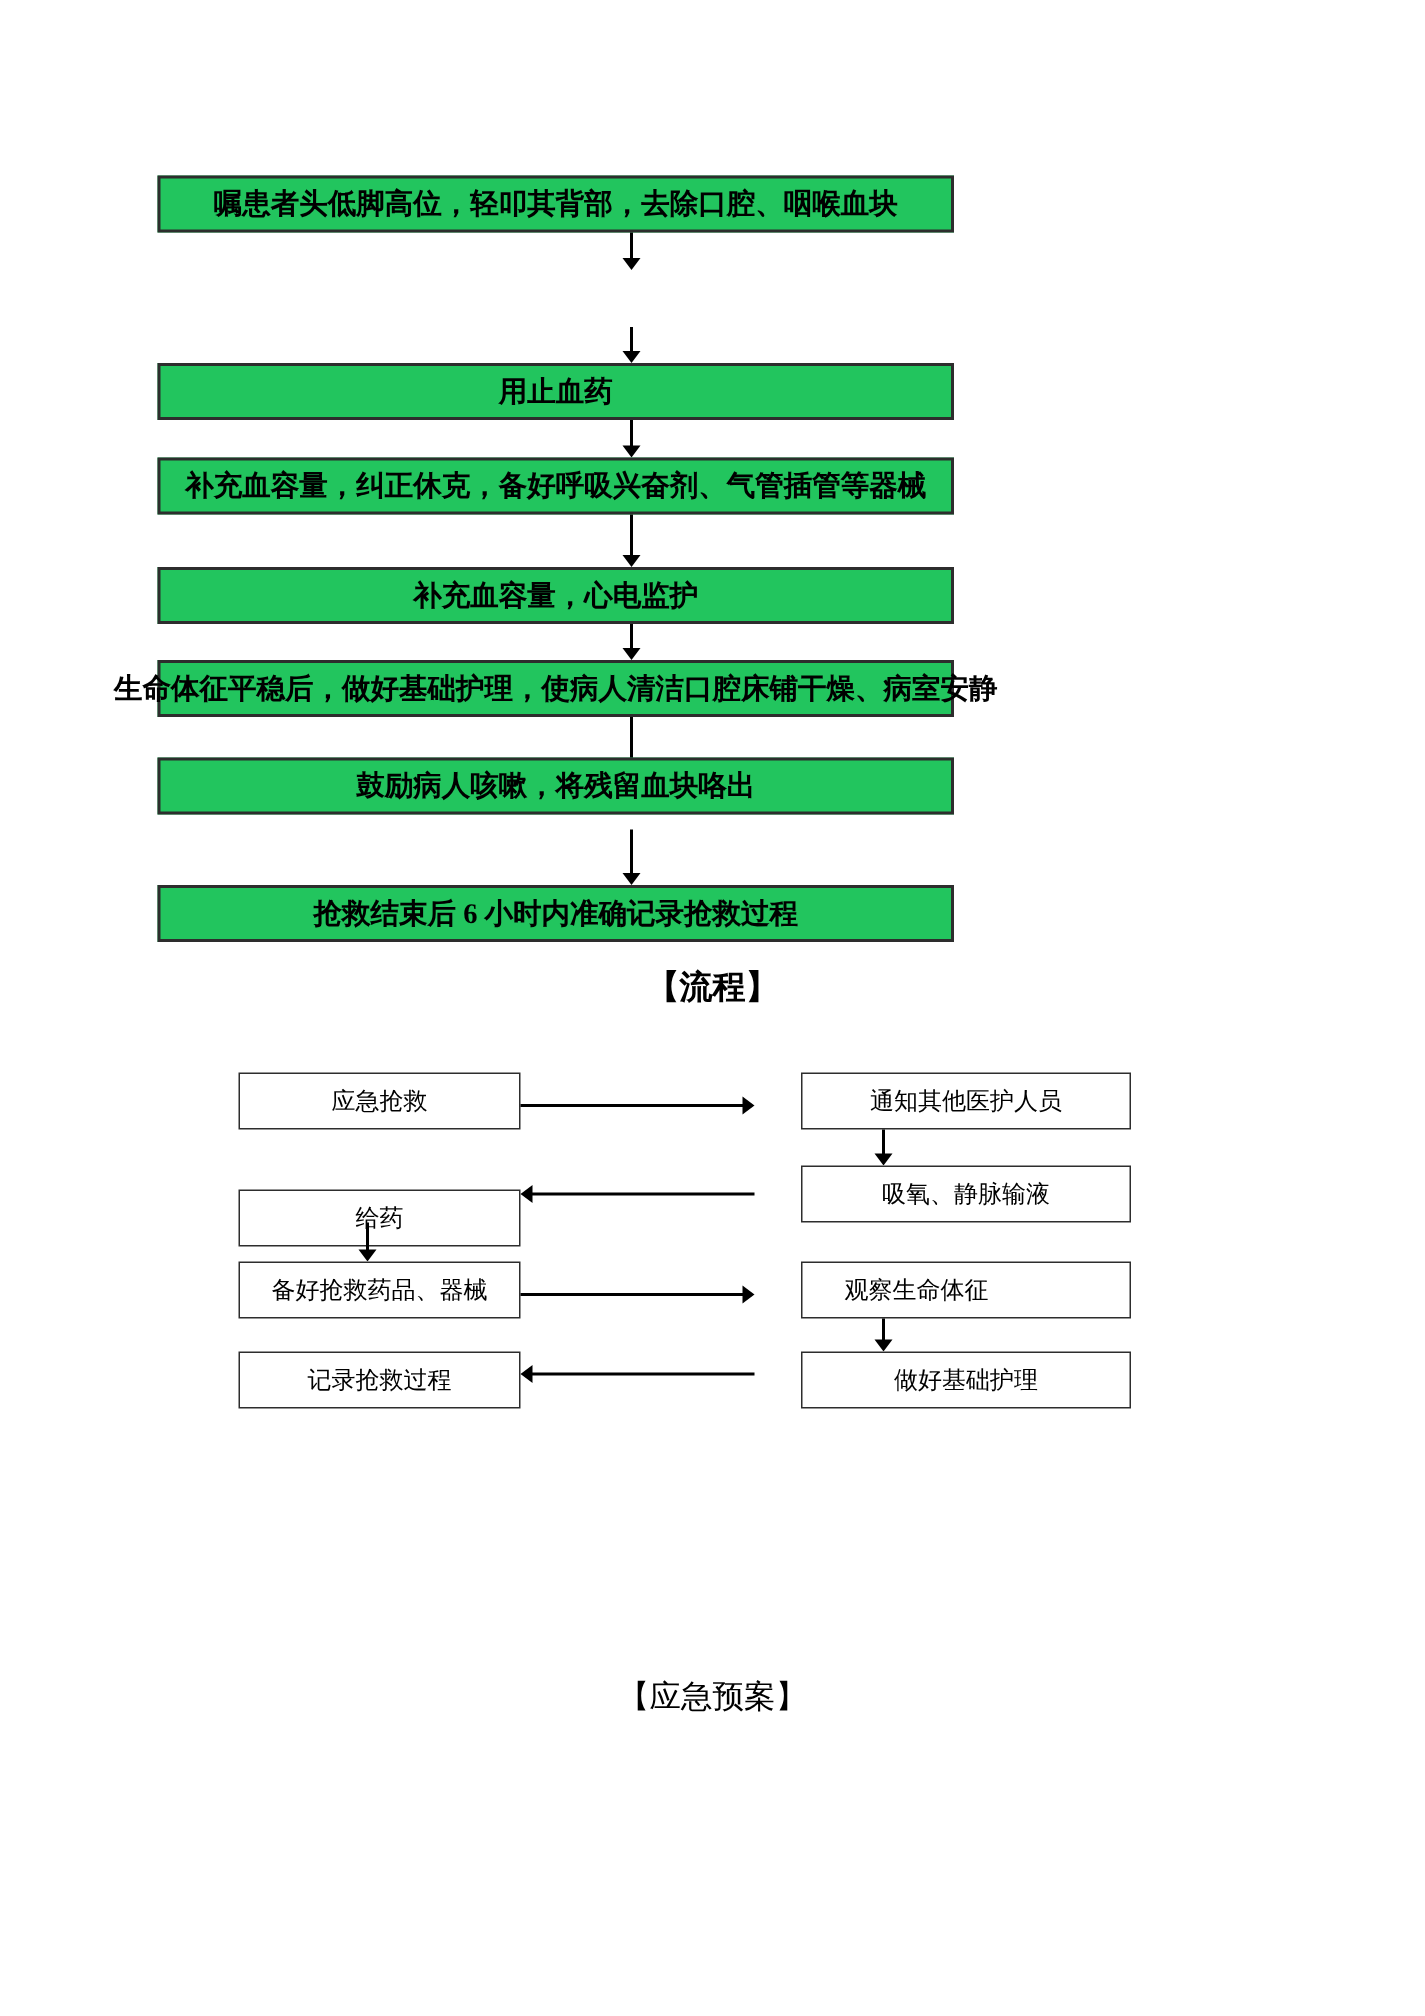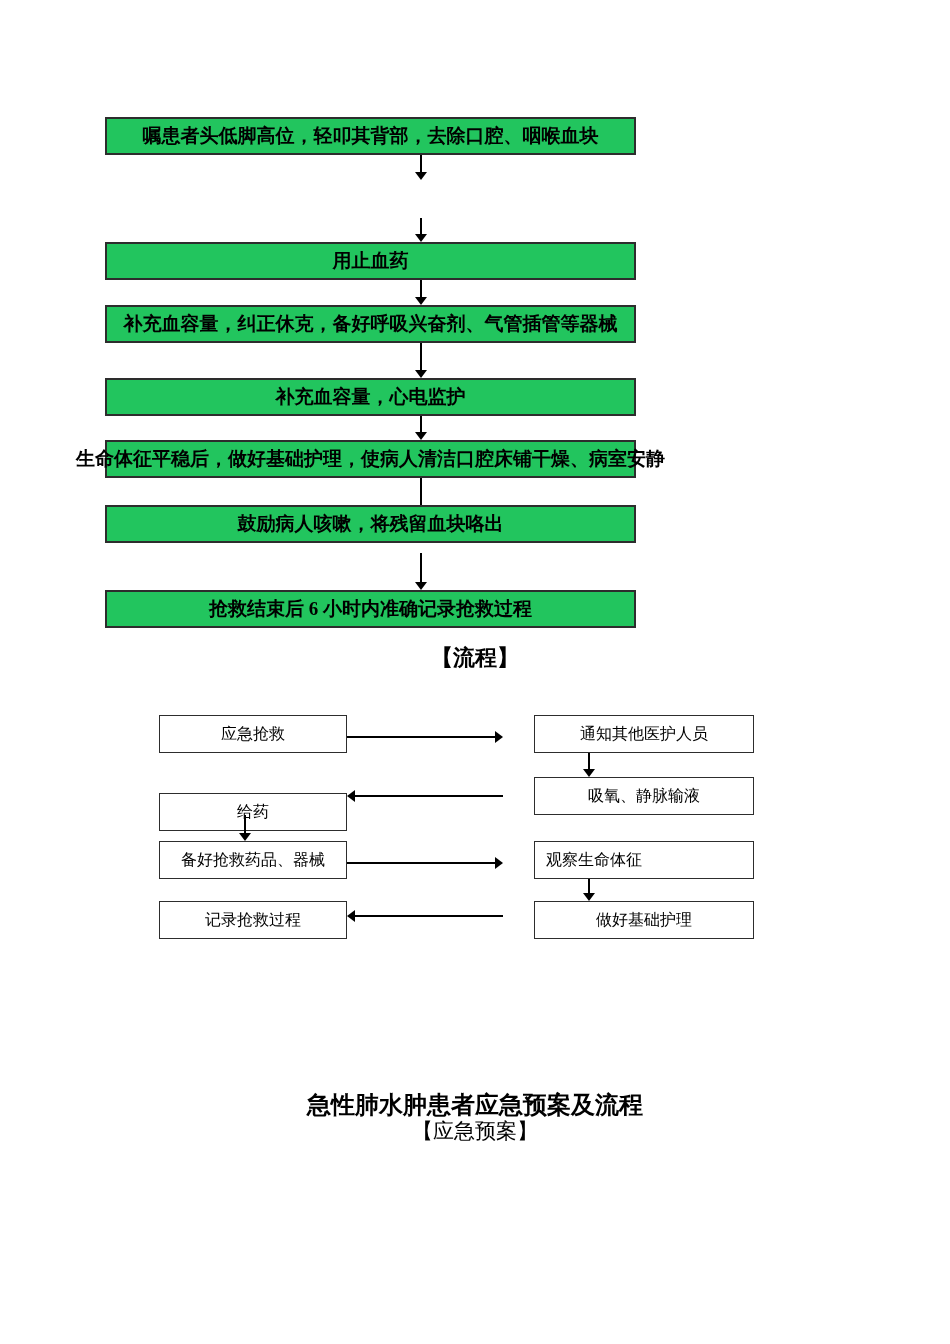--- a/index.html
+++ b/index.html
@@ -40,21 +40,21 @@
     background: #ffffff;
     display: flex;
     align-items: center;
     justify-content: center;
     font-size: 16px;
     font-weight: normal;
     white-space: nowrap;
   }
   .pbox.col-l { left: 159px; width: 188px; }
   .pbox.col-r { left: 503px; width: 220px; margin-left: 31px; }
-  .pbox.align-left { justify-content: flex-start; padding-left: 11px; }
+  .pbox.align-left { justify-content: flex-start; padding-left: 28px; }
 
   
   .arr-v { position: absolute; width: 12px; }
   .arr-v::before {
     content: ""; position: absolute; left: 5px; top: 0; bottom: 7px;
     width: 2px; background: #000;
   }
   .arr-v::after {
     content: ""; position: absolute; bottom: 0; left: 0;
     border-left: 6px solid transparent; border-right: 6px solid transparent;
@@ -132,16 +132,15 @@
 
   <div class="pbox col-l" style="top:841px;font-family:Liberation Serif, serif;">备好抢救药品、器械</div>
   <div class="arr-h arr-r" style="left:347px; top:857px; width:156px;"></div>
   <div class="pbox col-r align-left" style="top:841px;">观察生命体征</div>
   <div class="arr-v" style="left:583px; top:879px; height:22px;"></div>
 
   <div class="pbox col-l" style="top:901px;">记录抢救过程</div>
   <div class="arr-h arr-l" style="left:347px; top:910px; width:156px;"></div>
   <div class="pbox col-r" style="top:901px;">做好基础护理</div>
 
-  <div class="footer-title">急性肺水肿患者应急预案及流程</div>
   <div class="footer-subtitle">【应急预案】</div>
 
 </div>
 
 </body></html>

